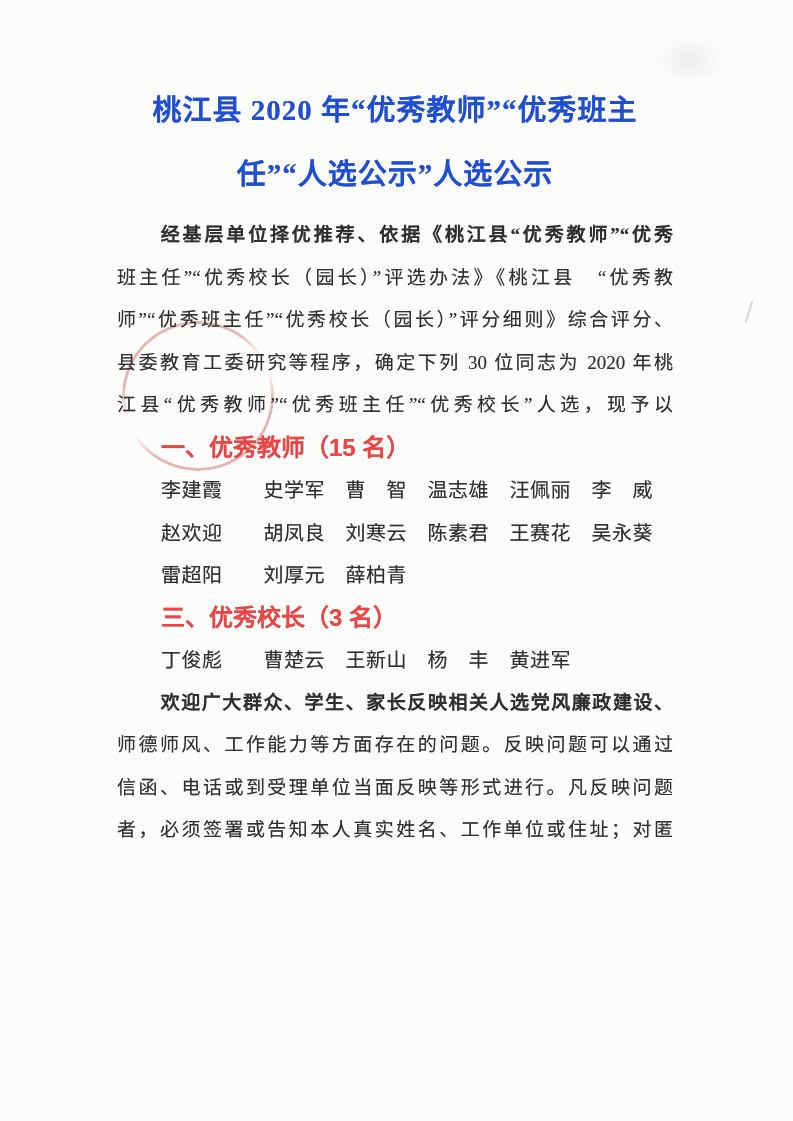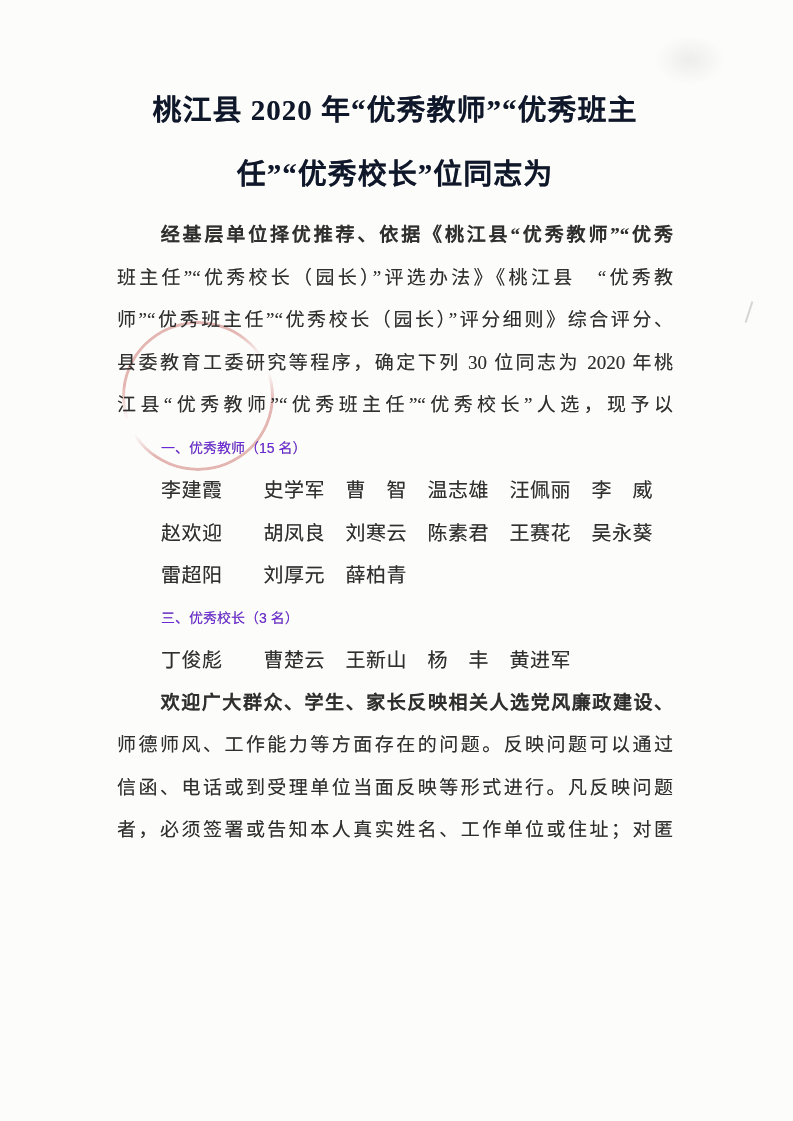--- a/index.html
+++ b/index.html
@@ -19,44 +19,44 @@
     z-index: 2;
     padding: 78px 120px 0 117px;
   }
   .title {
     margin: 0 -12px;
     text-align: center;
     font-size: 29px;
     font-weight: 700;
     line-height: 64px;
     letter-spacing: 1px;
-    color: #0f172a;
+    color: #1d4ed8;
     white-space: nowrap;
     text-shadow: 0 0 0.6px rgba(40,40,40,0.55);
   }
   .body-block { margin-top: 8px; }
   .line {
     font-size: 19px;
     line-height: 42.5px;
     white-space: nowrap;
     text-shadow: 0 0 0.5px rgba(60,60,60,0.5);
   }
   .fill {
     white-space: normal;
     text-align: justify;
     text-align-last: justify;
   }
   .indent { text-indent: 2.3em; font-weight: bold; }
   .heading {
     font-family: "Liberation Sans", sans-serif;
-    font-weight: 400;
-    font-size: 14px;
+    font-weight: 700;
+    font-size: 24px;
     line-height: 42.5px;
     padding-left: 44px;
-    color: #6d28d9;
+    color: #ef4444;
     white-space: nowrap;
     text-shadow: 0 0 0.4px rgba(50,50,50,0.5);
   }
   .names {
     font-size: 20px;
     line-height: 42.5px;
     letter-spacing: 0.5px;
     padding-left: 44px;
     white-space: nowrap;
     text-shadow: 0 0 0.5px rgba(60,60,60,0.5);
@@ -100,21 +100,21 @@
 <div class="page">
 
   <div class="smudge"></div>
   <div class="scratch"></div>
   <div class="stamp" style="border-color: rgb(196, 87, 79);"></div>
 
   <div class="content">
 
     <div class="title">
       <div>桃江县 2020 年“优秀教师”“优秀班主</div>
-      <div>任”“优秀校长”位同志为</div>
+      <div>任”“人选公示”人选公示</div>
     </div>
 
     <div class="body-block">
 
       <div>
         <div class="line fill indent">经基层单位择优推荐、依据《桃江县“优秀教师”“优秀</div>
         <div class="line fill">班主任”“优秀校长（园长）”评选办法》《桃江县　“优秀教</div>
         <div class="line fill">师”“优秀班主任”“优秀校长（园长）”评分细则》综合评分、</div>
         <div class="line fill">县委教育工委研究等程序，确定下列 30 位同志为 2020 年桃</div>
         <div class="line fill">江县“优秀教师”“优秀班主任”“优秀校长”人选，现予以</div>

